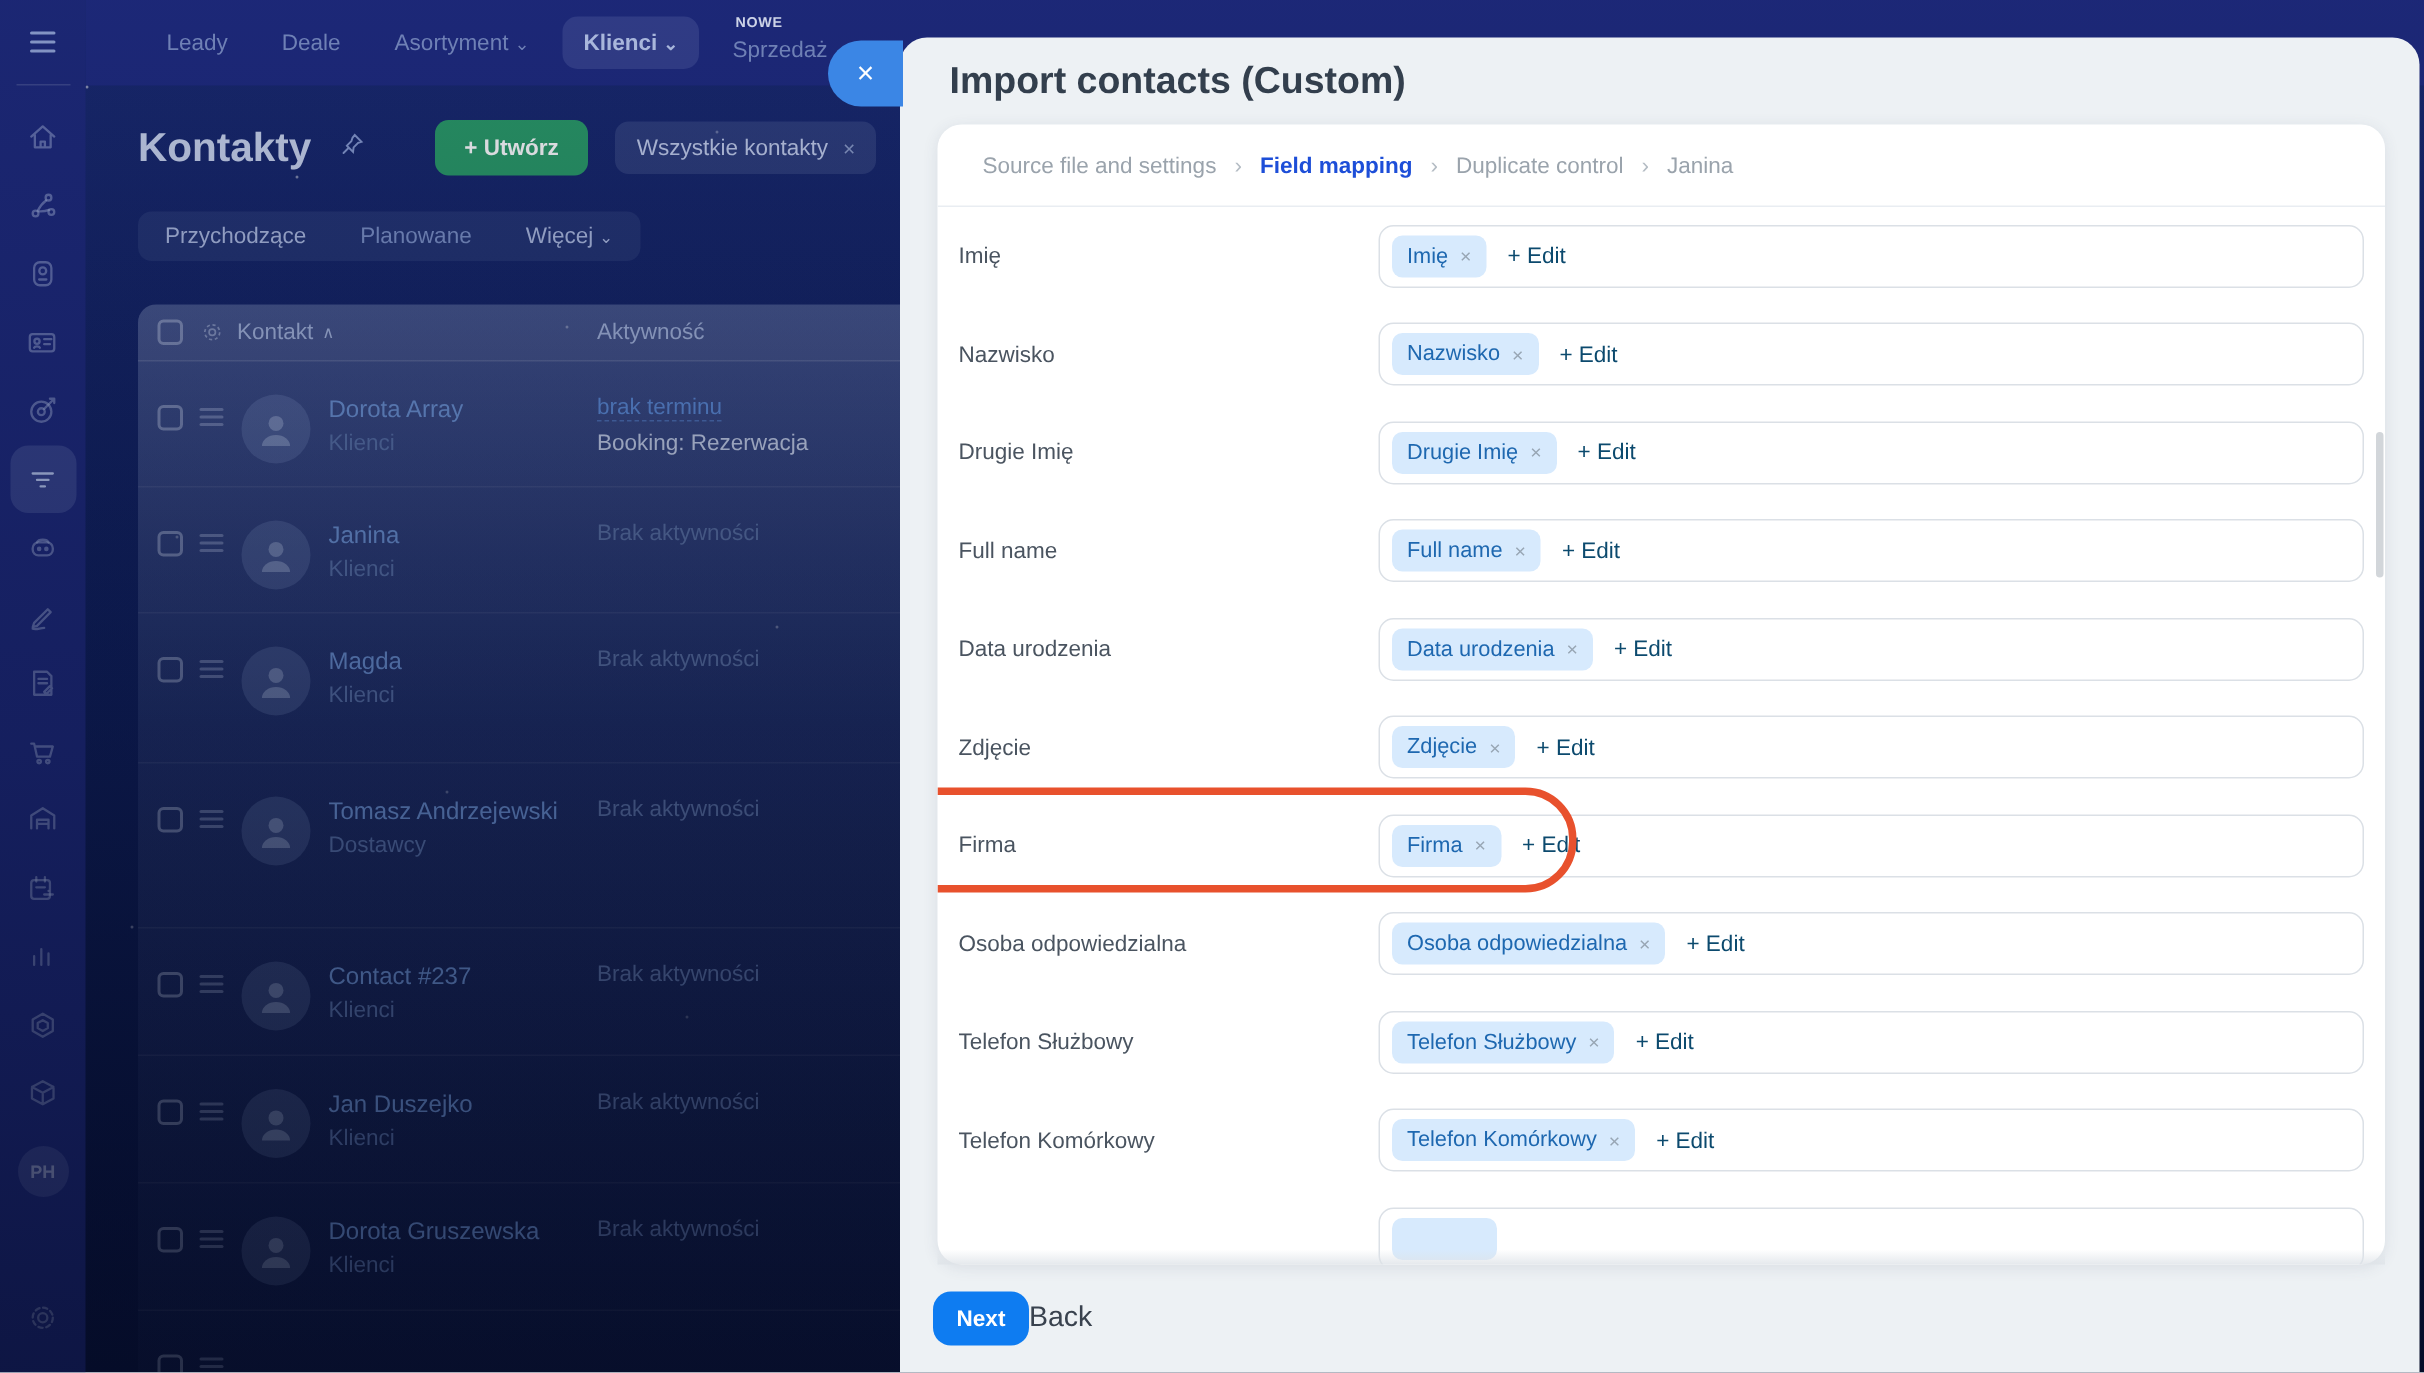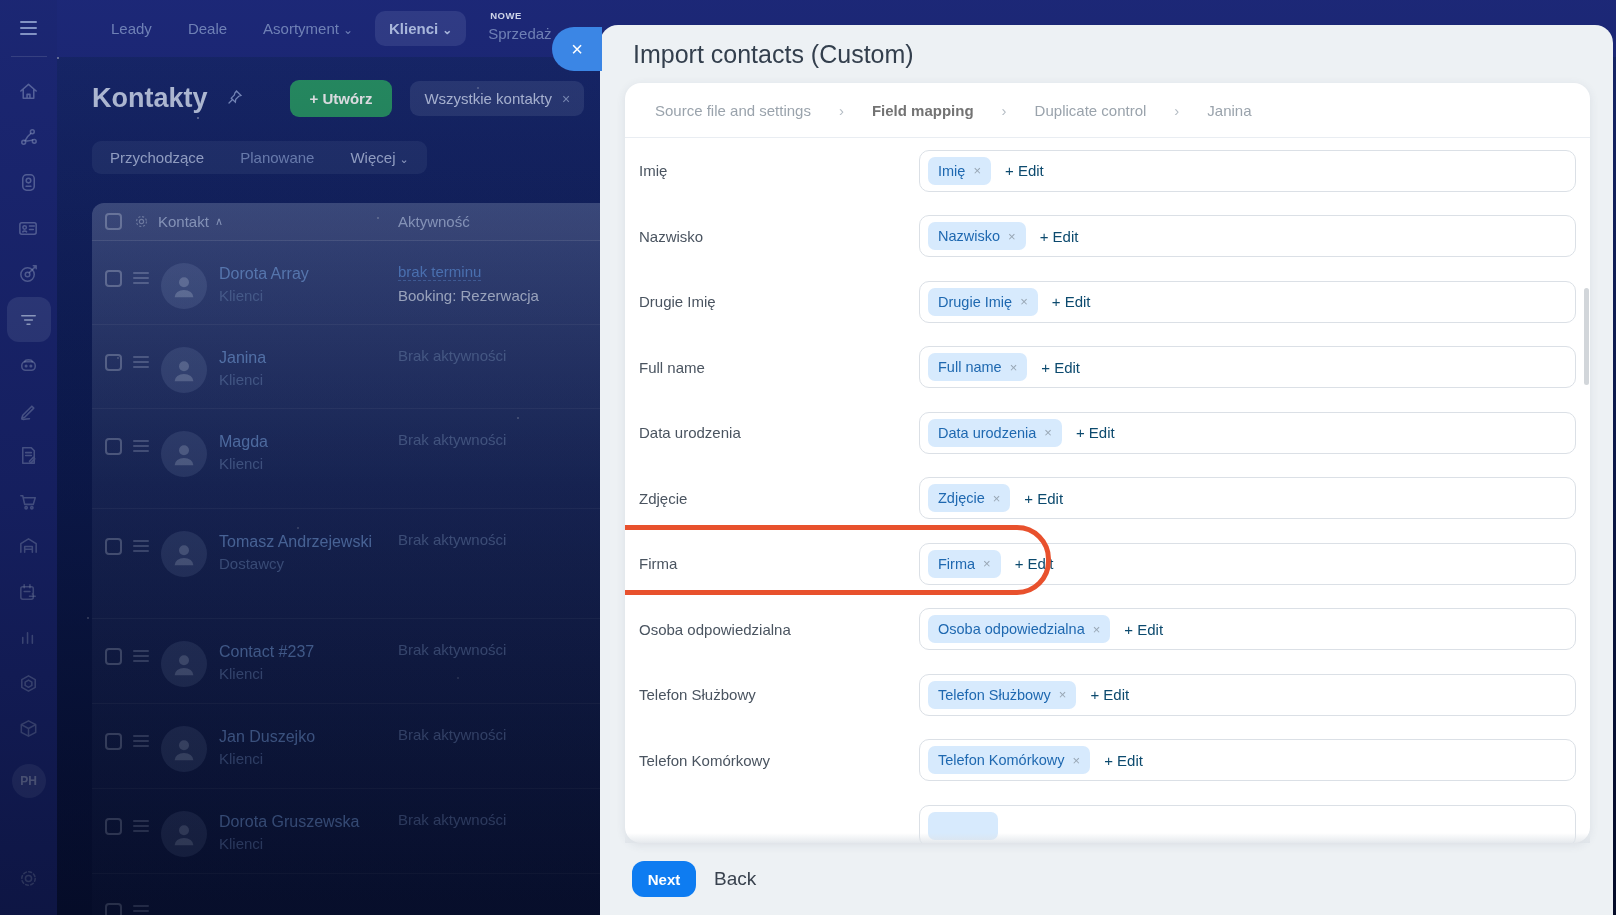--- a/index.html
+++ b/index.html
@@ -71,37 +71,37 @@
   .t-act-none { color:#5d74a6; font-size:15px; }
   .h84{height:84px;} .h100{height:100px;} .h110{height:110px;} .h85{height:85px;}
 
   
   .overlay { position:absolute; inset:0; z-index:4; pointer-events:none;
     background:linear-gradient(180deg, rgba(4,10,38,0.10) 0%, rgba(4,10,38,0.35) 55%, rgba(3,8,30,0.6) 100%); }
 
   
   .modal { position:absolute; left:600px; top:25px; right:3px; bottom:0; background:#edf1f4; border-radius:18px 18px 0 0; z-index:10; display:flex; flex-direction:column; }
   .modal-close { position:absolute; left:-48px; top:2px; width:50px; height:44px; border:none; border-radius:22px 0 0 22px; background:#3b86e5; color:#fff; font-size:20px; line-height:1; cursor:pointer; }
-  .modal-title { color:#333f4d; font-size:25px; font-weight:normal; padding:15px 0 14px 33px; }
+  .modal-title { color:#333f4d; font-size:25px; font-weight:bold; padding:15px 0 14px 33px; }
   .card { position:relative; flex:1; margin:0 23px 0 25px; background:#ffffff; border-radius:16px; overflow:hidden; box-shadow:0 2px 10px rgba(60,70,95,0.10); }
-  .crumbs { height:55px; display:flex; align-items:center; gap:28px; padding-left:30px; border-bottom:1px solid #e9edf2; }
+  .crumbs { height:55px; display:flex; align-items:center; gap:12px; padding-left:30px; border-bottom:1px solid #e9edf2; }
   .crumb { color:#9aa3ac; font-size:15px; cursor:pointer; white-space:nowrap; }
-  .crumb.active { color:#737373; font-weight:bold; }
+  .crumb.active { color:#1d4ed8; font-weight:bold; }
   .crumb-sep { color:#b4bcc4; font-size:15px; }
   .m-rows { padding:0 14px; height:calc(100% - 55px); overflow:hidden; }
   .m-row { position:relative; display:flex; align-items:center; height:65.5px; }
   .m-label { width:280px; color:#4a5460; font-size:15px; flex:0 0 auto; }
   .m-input { flex:1; height:42px; background:#fff; border:1px solid #dbe0e6; border-radius:10px; display:flex; align-items:center; padding:0 8px; cursor:text; }
   .tag { background:#d7eafd; color:#1e68b0; font-size:14.5px; border-radius:7px; padding:6px 10px; display:inline-flex; align-items:center; gap:8px; white-space:nowrap; }
   .tag .x { color:#98a6b4; font-size:13px; cursor:pointer; }
   .edit-link { color:#0c4a6e; font-size:15px; margin-left:14px; cursor:pointer; white-space:nowrap; }
   .highlight { position:absolute; left:-50px; top:-6px; width:462px; height:70px; border:5px solid #e8512d; border-radius:34px; pointer-events:none; z-index:3; }
   .scroll-thumb { position:absolute; right:24px; top:263px; width:5px; height:97px; border-radius:3px; background:#d2d6da; z-index:11; cursor:grab; }
   .card-fade { position:absolute; left:25px; right:23px; bottom:72px; height:10px; background:linear-gradient(180deg, rgba(237,241,244,0) 0%, rgba(222,227,232,0.8) 100%); pointer-events:none; z-index:2; }
-  .modal-footer { height:72px; flex:0 0 auto; display:flex; align-items:center; gap:18px; padding-left:32px; }
+  .modal-footer { height:72px; flex:0 0 auto; display:flex; align-items:center; padding-left:22px; }
   .next-btn { width:64px; height:36px; background:#0e7cf1; color:#fff; font-size:15px; font-weight:bold; border:none; border-radius:12px; cursor:pointer; font-family:"Liberation Sans",sans-serif; }
   .back-btn { color:#39424e; font-size:19px; background:none; border:none; cursor:pointer; font-family:"Liberation Sans",sans-serif; }
 </style>
 </head>
 <body>
 
 <div class="screen">
 
   <aside class="sidebar">
     <div class="hamburger">

